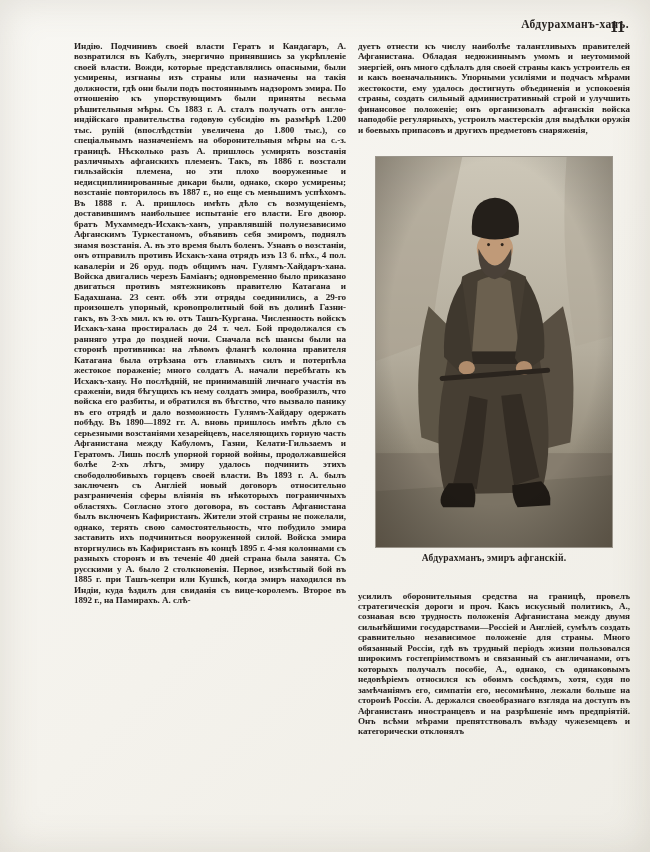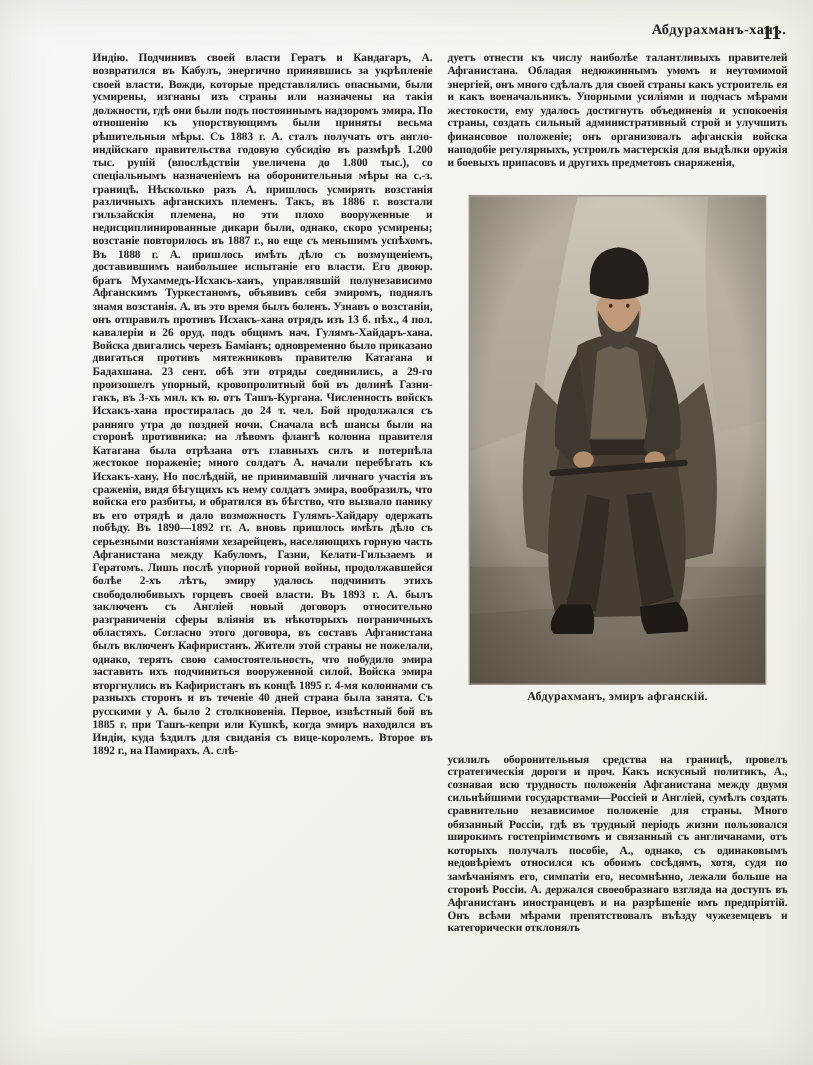--- a/index.html
+++ b/index.html
@@ -50,21 +50,21 @@
     flex: 0 0 272px;
     font-size: 9.1px;
     line-height: 10.45px;
     text-align: justify;
     letter-spacing: -0.05px;
     overflow: hidden;
     height: 806px;
     font-weight: bold;
   }
   .portrait {
-    margin: 5px 1px 15px 1px;
+    margin: 5px 1px 4px 1px;
     padding: 16px;
   }
   .photo {
     width: 100%;
     height: 392px;
     border: 1px solid #9a948a;
     box-sizing: border-box;
     background: #b2ab9c;
     overflow: hidden;
   }

